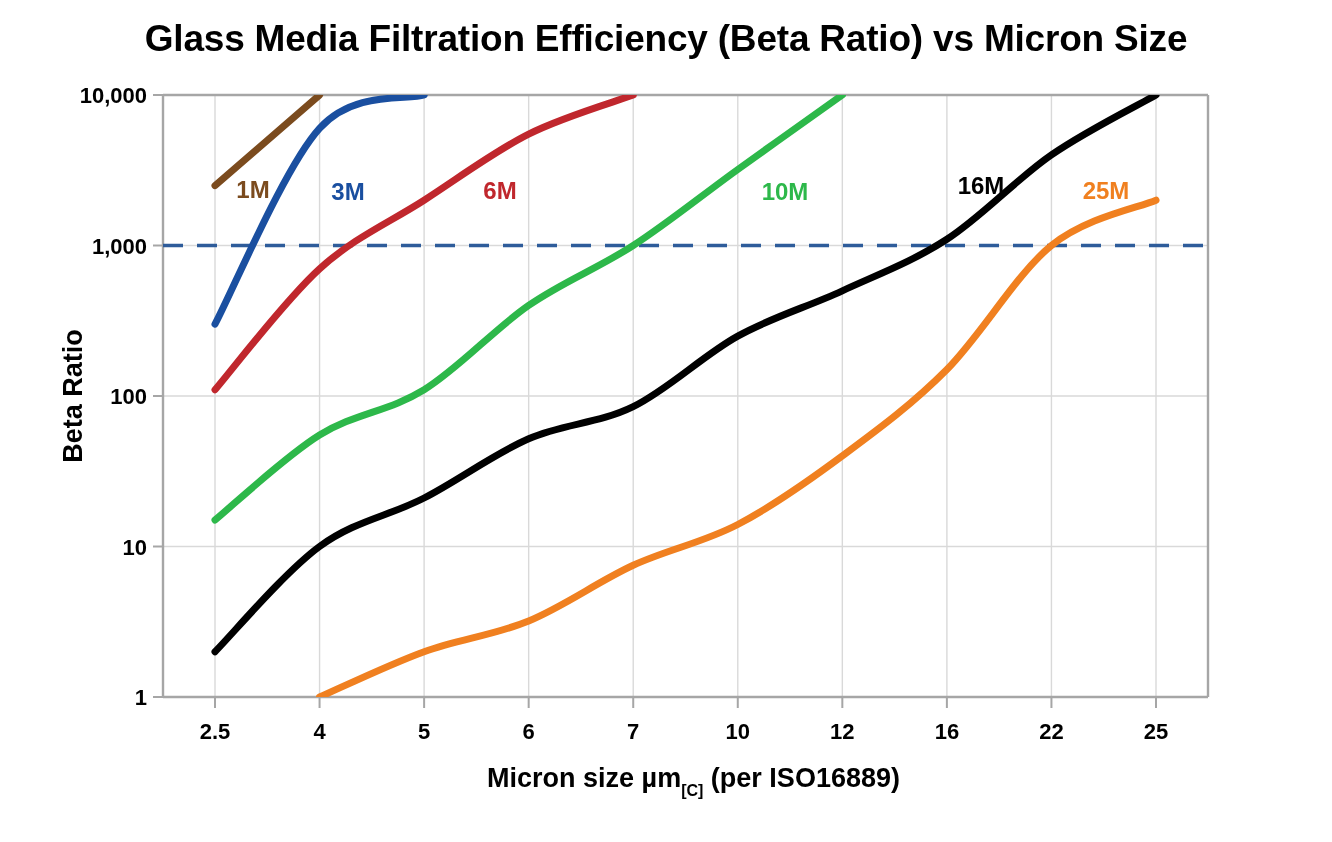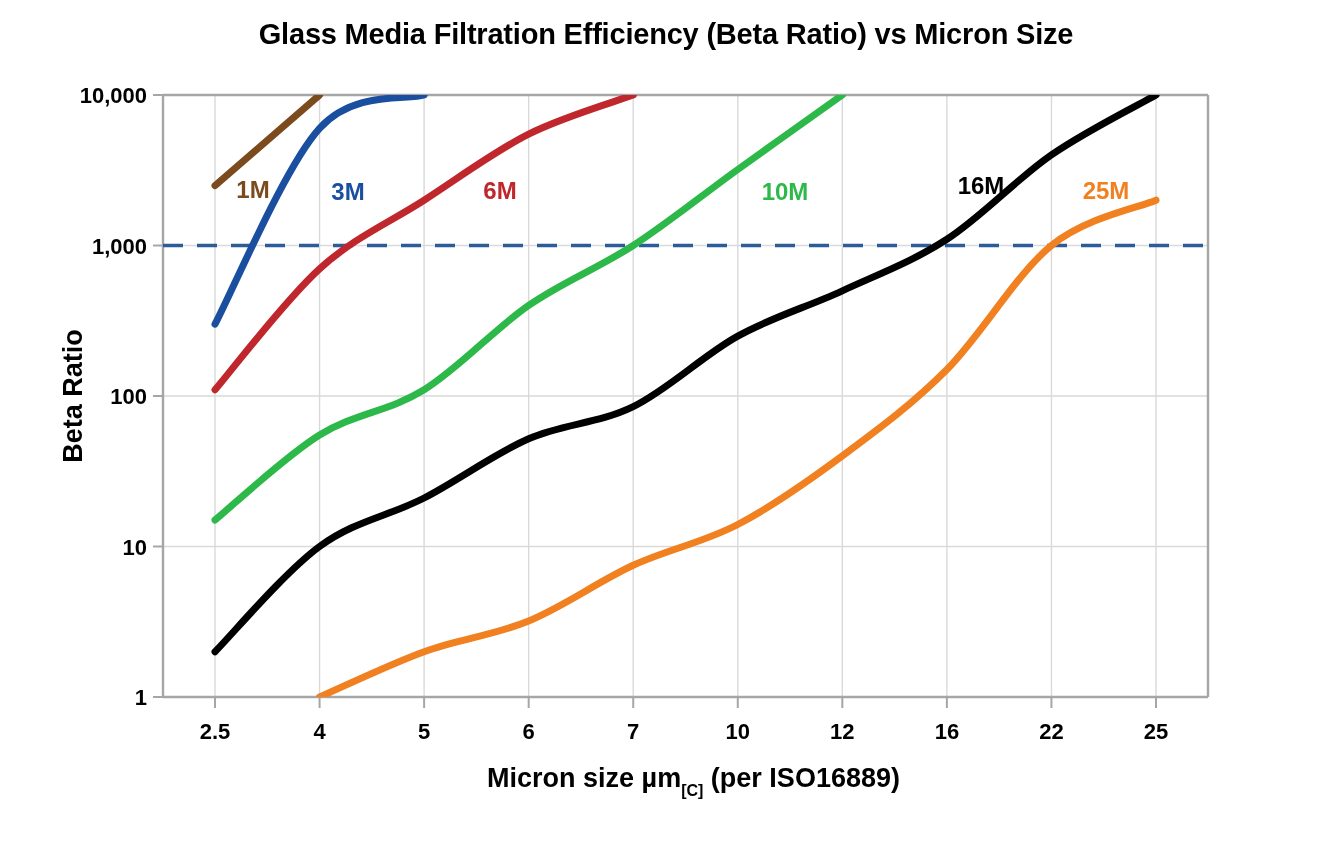--- a/index.html
+++ b/index.html
@@ -3,21 +3,21 @@
 <meta charset="utf-8">
 <title>Glass Media Filtration Efficiency Chart</title>
 <style>
   html,body{margin:0;padding:0;background:#ffffff;}
   body{width:1332px;height:842px;overflow:hidden;
        font-family:"Liberation Sans", sans-serif;}
   #root{position:relative;width:1332px;height:842px;background:#fff;}
 
   #chart-title{
     position:absolute; left:0; top:18px; width:1332px;
-    text-align:center; font-size:29px; font-weight:bold; color:#000;
+    text-align:center; font-size:37px; font-weight:bold; color:#000;
     letter-spacing:-0.2px;
   }
 
   svg#plot{position:absolute; left:0; top:0; width:1332px; height:842px;}
 
   .ytick-label{font-size:22px; font-weight:bold; fill:#000;
                font-family:"Liberation Sans", sans-serif;}
   .xtick-label{font-size:22px; font-weight:bold; fill:#000;
                font-family:"Liberation Sans", sans-serif;}
   .axis-title{font-size:27px; font-weight:bold; fill:#000;

